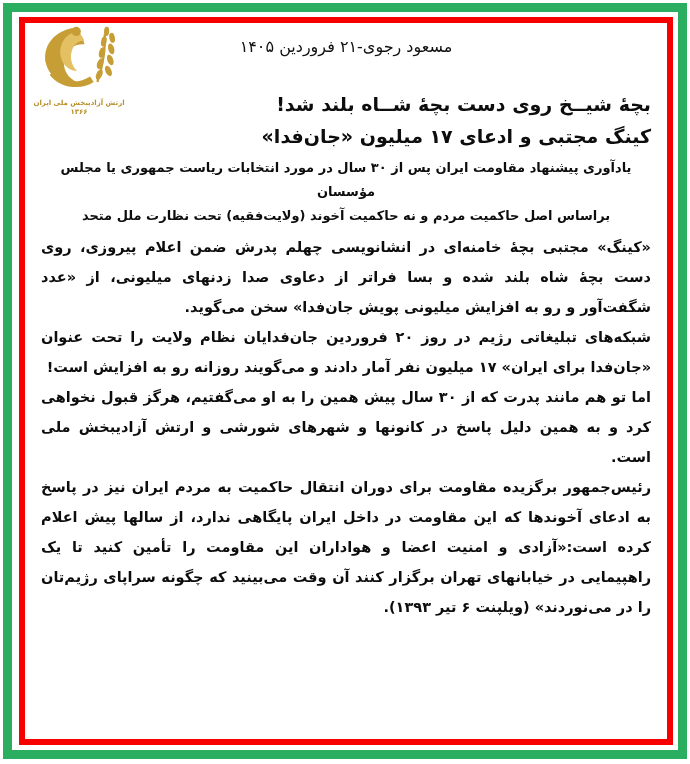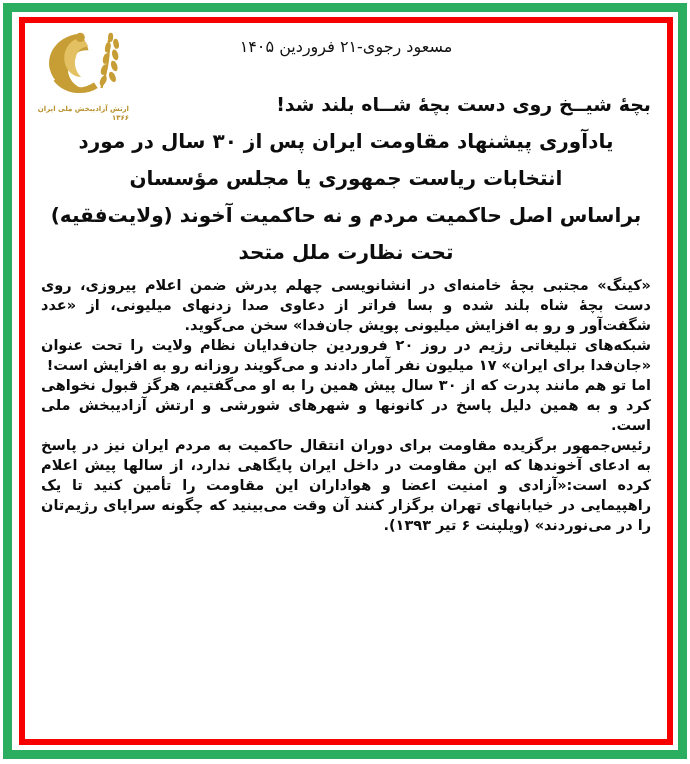--- a/index.html
+++ b/index.html
@@ -26,23 +26,23 @@
   }
   .content {
     position: absolute;
     inset: 0;
     padding: 6px 16px 0 16px;
     direction: rtl;
   }
   .logo-box {
     position: absolute;
     left: 4px;
-    top: 6px;
+    top: 0;
     width: 100px;
-    text-align: right;
+    text-align: center;
   }
   .logo-org {
     color: #b8912c;
     font-size: 7px;
     font-weight: bold;
     line-height: 1.25;
     direction: rtl;
   }
   .logo-year {
     color: #b8912c;
@@ -62,35 +62,35 @@
     text-align: right;
     font-size: 19px;
     font-weight: bold;
     color: #0d0d0d;
     line-height: 1.6;
   }
   .headline-1 { margin-top: 30px; }
   .headline-2 { margin-top: 2px; }
   .subheadline {
     text-align: center;
-    font-size: 20px;
+    font-size: 13px;
     font-weight: bold;
     color: #0d0d0d;
     line-height: 1.85;
   }
   .subheadline-1 { margin-top: 4px; }
   .body-text {
     margin-top: 4px;
   }
   .body-text p {
     margin: 0;
     font-size: 14.5px;
     font-weight: bold;
     color: #0d0d0d;
-    line-height: 20px;
+    line-height: 30px;
     text-align: justify;
     direction: rtl;
   }
 </style>
 </head>
 <body>
 
 <div class="poster">
   <div class="green-frame"></div>
   <div class="red-frame">
@@ -117,20 +117,21 @@
             <ellipse cx="80" cy="9" rx="2.8" ry="5" transform="rotate(4 80 9)"></ellipse>
           </g>
         </svg>
         <div class="logo-org">ارتش آزادیبخش ملی ایران</div>
         <div class="logo-year">۱۳۶۶</div>
       </div>
 
       <div class="byline">مسعود رجوی-۲۱ فروردین ۱۴۰۵</div>
 
       <div class="headline headline-1">بچهٔ شیــخ روی دست بچهٔ شــاه بلند شد!</div>
+      <div class="headline headline-2">کینگ مجتبی و ادعای ۱۷ میلیون «جان‌فدا»</div>
 
       <div class="subheadline subheadline-1">یادآوری پیشنهاد مقاومت ایران پس از ۳۰ سال در مورد انتخابات ریاست جمهوری یا مجلس مؤسسان</div>
       <div class="subheadline subheadline-2">براساس اصل حاکمیت مردم و نه حاکمیت آخوند (ولایت‌فقیه) تحت نظارت ملل متحد</div>
 
       <div class="body-text">
         <p>«کینگ» مجتبی بچهٔ خامنه‌ای در انشانویسی چهلم پدرش ضمن اعلام پیروزی، روی دست بچهٔ شاه بلند شده و بسا فراتر از دعاوی صدا زدنهای میلیونی، از «عدد شگفت‌آور و رو به افزایش میلیونی پویش جان‌فدا» سخن می‌گوید.</p>
         <p>شبکه‌های تبلیغاتی رژیم در روز ۲۰ فروردین جان‌فدایان نظام ولایت را تحت عنوان «جان‌فدا برای ایران» ۱۷ میلیون نفر آمار دادند و می‌گویند روزانه رو به افزایش است!</p>
         <p>اما تو هم مانند پدرت که از ۳۰ سال پیش همین را به او می‌گفتیم، هرگز قبول نخواهی کرد و به همین دلیل پاسخ در کانونها و شهرهای شورشی و ارتش آزادیبخش ملی است.</p>
         <p>رئیس‌جمهور برگزیده مقاومت برای دوران انتقال حاکمیت به مردم ایران نیز در پاسخ به ادعای آخوندها که این مقاومت در داخل ایران پایگاهی ندارد، از سالها پیش اعلام کرده است:«آزادی و امنیت اعضا و هواداران این مقاومت را تأمین کنید تا یک راهپیمایی در خیابانهای تهران برگزار کنند آن وقت می‌بینید که چگونه سراپای رژیم‌تان را در می‌نوردند» (ویلپنت ۶ تیر ۱۳۹۳).</p>
       </div>

